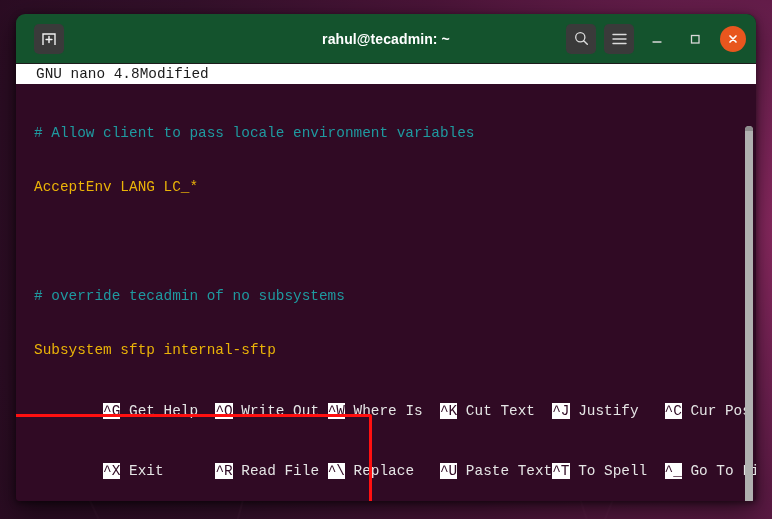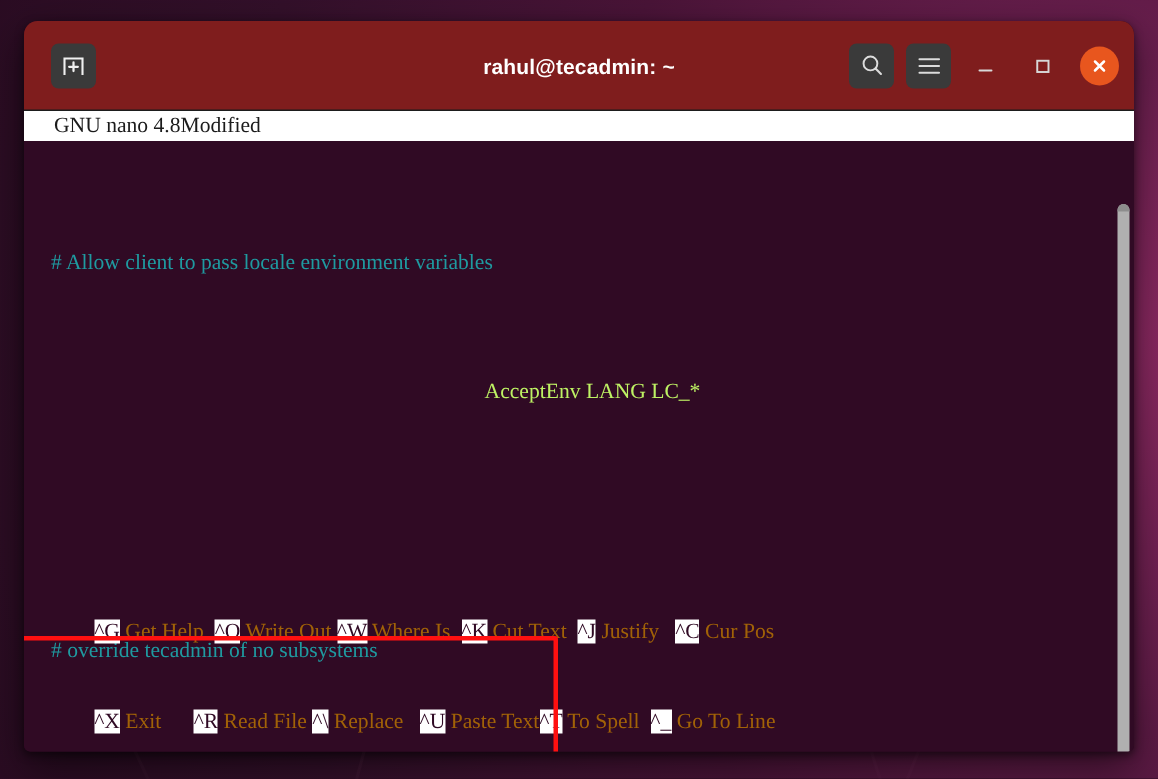--- a/index.html
+++ b/index.html
@@ -40,22 +40,22 @@
     height: 487px;
     border-radius: 9px 9px 4px 4px;
     box-shadow: 0 10px 28px rgba(0,0,0,0.55), 0 2px 6px rgba(0,0,0,0.5);
     overflow: hidden;
     background: #300a24;
   }
 
   
   #titlebar {
     position: relative;
-    height: 60px;
-    background: #7f1d1d;
+    height: 50px;
+    background: #14532d;
     border-bottom: 1px solid #1d1d1d;
     display: flex;
     align-items: center;
     padding: 0 8px;
     box-sizing: border-box;
   }
   .tb-btn {
     width: 30px;
     height: 30px;
     border-radius: 5px;
@@ -95,21 +95,21 @@
     border-radius: 50%;
     background: #e8561e;
     display: flex; align-items: center; justify-content: center;
   }
 
   
   #nano {
     position: relative;
     height: 437px;
     background: #300a24;
-    font-family: Liberation Serif, serif;
+    font-family: Liberation Mono, monospace;
     font-size: 14.4px;
     line-height: 18.1px;
   }
   #nano-header {
     background: #ffffff;
     color: #1b1b1b;
     height: 20px;
     line-height: 20px;
     display: flex;
     font-size: 14.4px;
@@ -120,23 +120,23 @@
   #nano-header .nh-left  { padding-left: 18px; }
   #nano-header .nh-mid   { margin: 0 auto; }
   #nano-header .nh-right { padding-right: 10px; text-align: center; }
 
   #nano-body {
     position: relative;
     padding: 4px 0 0 18px;
     white-space: pre;
     color: #ffffff;
   }
-  .ln { display: block; height: 18.1px; margin-top: 32px; }
+  .ln { display: block; height: 18.1px; }
   .cmt { color: #1f9aa0; }
-  .txt { color: #bef264; text-align: center; }
+  .txt { color: #eab308; }
 
   
   #red-box {
     position: absolute;
     left: -10px;
     top: 330px;
     width: 360px;
     height: 122px;
     border: 3px solid #ff1010;
     border-radius: 2px;
@@ -155,21 +155,21 @@
     font-size: 14.4px;
     line-height: 20px;
     color: #ffffff;
     white-space: pre;
   }
   .sc-row { display: block; height: 20px; }
   .sc-key {
     background: #ffffff;
     color: #300a24;
   }
-  .sc-lbl { color: #a16207; }
+  .sc-lbl { color: #e5e5e5; }
 
   
   #term-scrollbar {
     position: absolute;
     right: 2px;
     top: 52px;
     width: 10px;
     height: 433px;
     background: transparent;
   }

